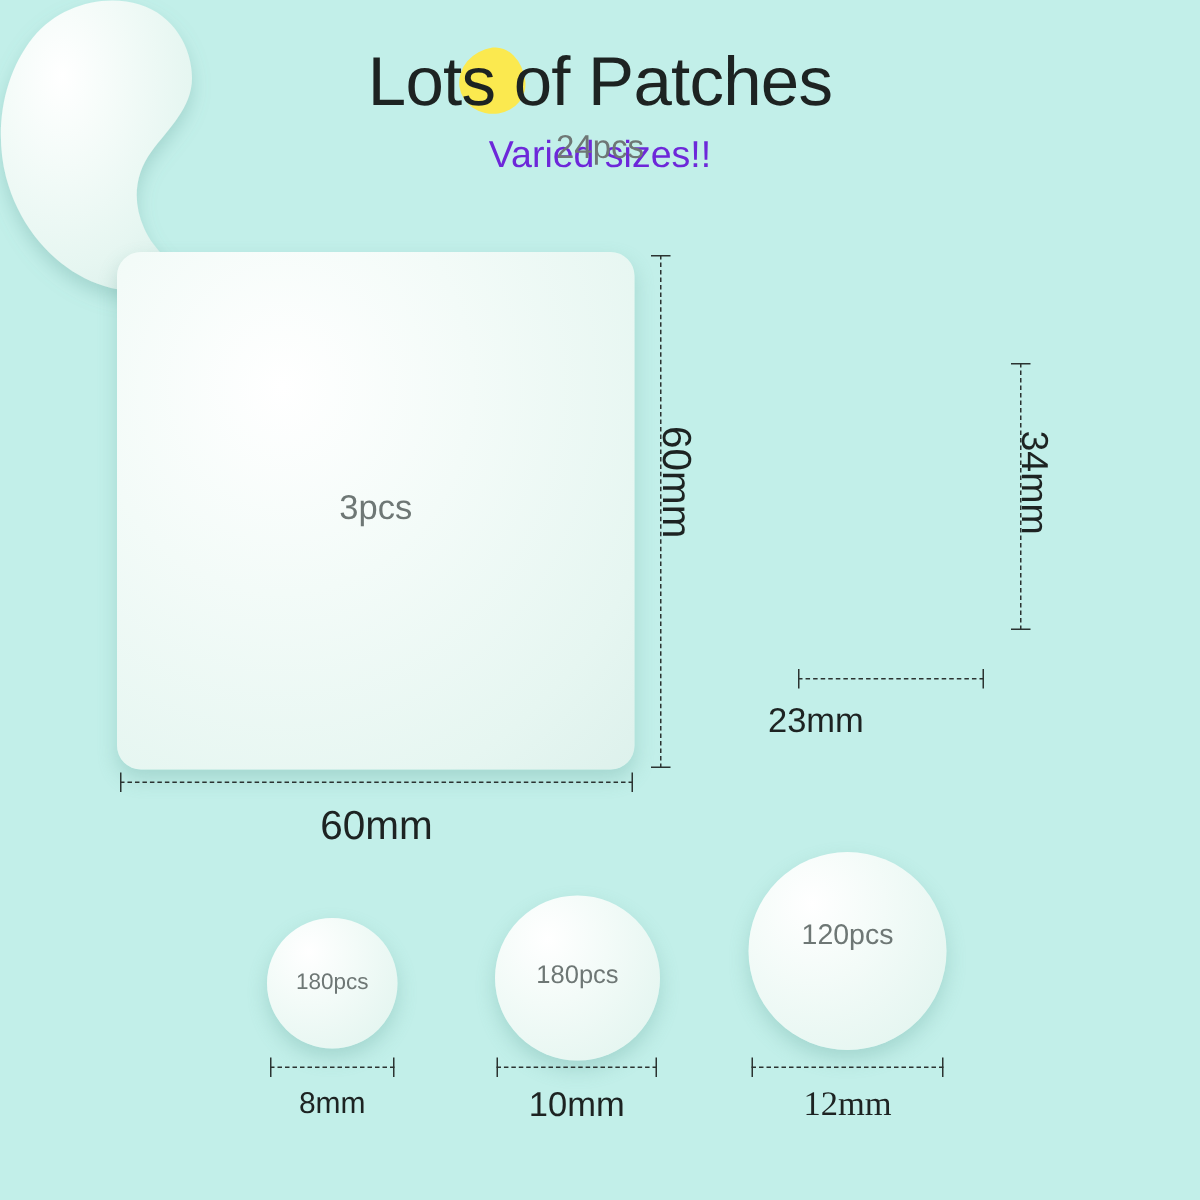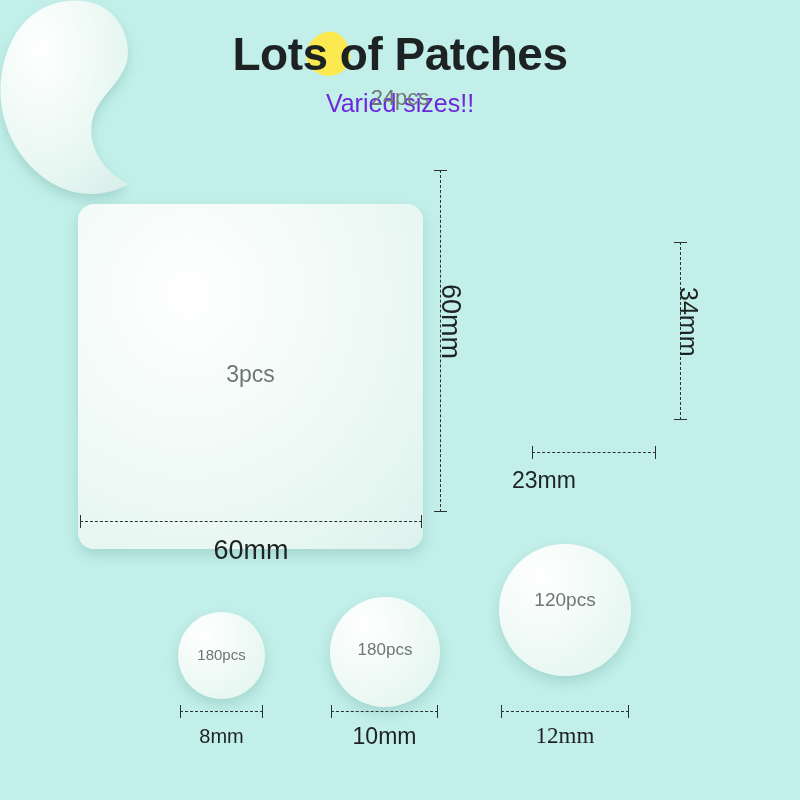--- a/index.html
+++ b/index.html
@@ -40,21 +40,21 @@
     border-radius: 58% 42% 47% 53% / 52% 56% 44% 48%;
     transform: rotate(-8deg);
     z-index: 0;
   }
   #page-title {
     position: relative;
     z-index: 1;
     margin: 0;
     font-size: 46px;
     line-height: 56px;
-    font-weight: bold;
+    font-weight: normal;
     letter-spacing: -0.5px;
     color: #1d2322;
     font-family: "Liberation Sans", sans-serif;
   }
   #page-subtitle {
     position: absolute;
     left: 0;
     top: 86px;
     width: 800px;
     text-align: center;
@@ -83,21 +83,20 @@
     white-space: nowrap;
   }
 
   
   #square-patch {
     left: 78px;
     top: 168px;
     width: 345px;
     height: 345px;
     border-radius: 16px;
-    margin-top: 36px;
   }
   #square-patch-label {
     top: 155px;
     font-size: 23px;
     line-height: 30px;
   }
 
   
   #crescent-patch {
     left: 531px;
@@ -138,21 +137,21 @@
     width: 110px;
     height: 110px;
   }
   #circle-10-label {
     top: 41px;
     font-size: 17px;
     line-height: 24px;
   }
   #circle-12 {
     left: 499px;
-    top: 544px;
+    top: 568px;
     width: 132px;
     height: 132px;
   }
   #circle-12-label {
     top: 43px;
     font-size: 19px;
     line-height: 26px;
   }
 
   

